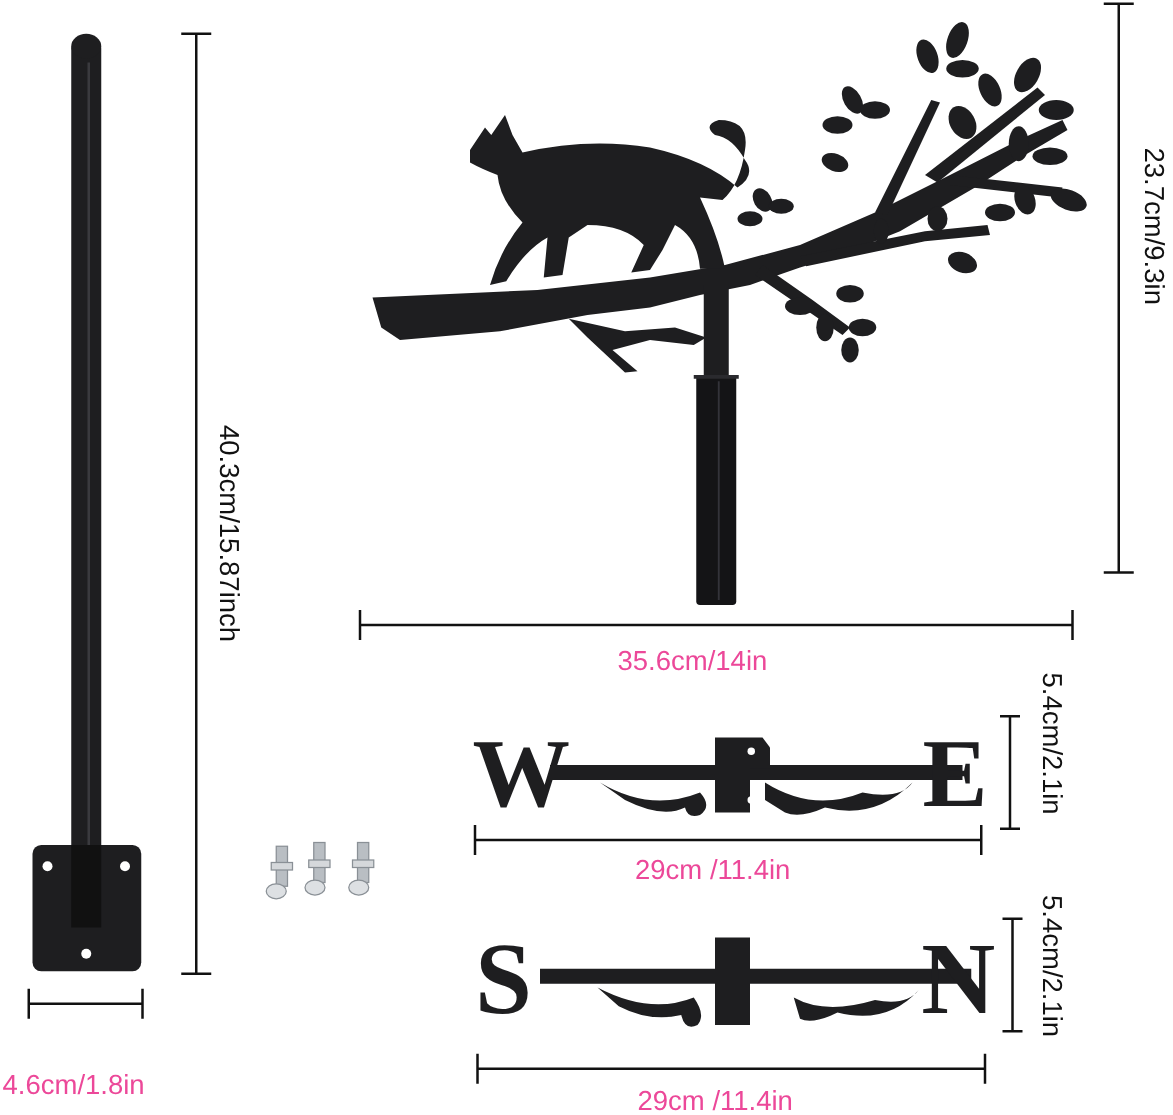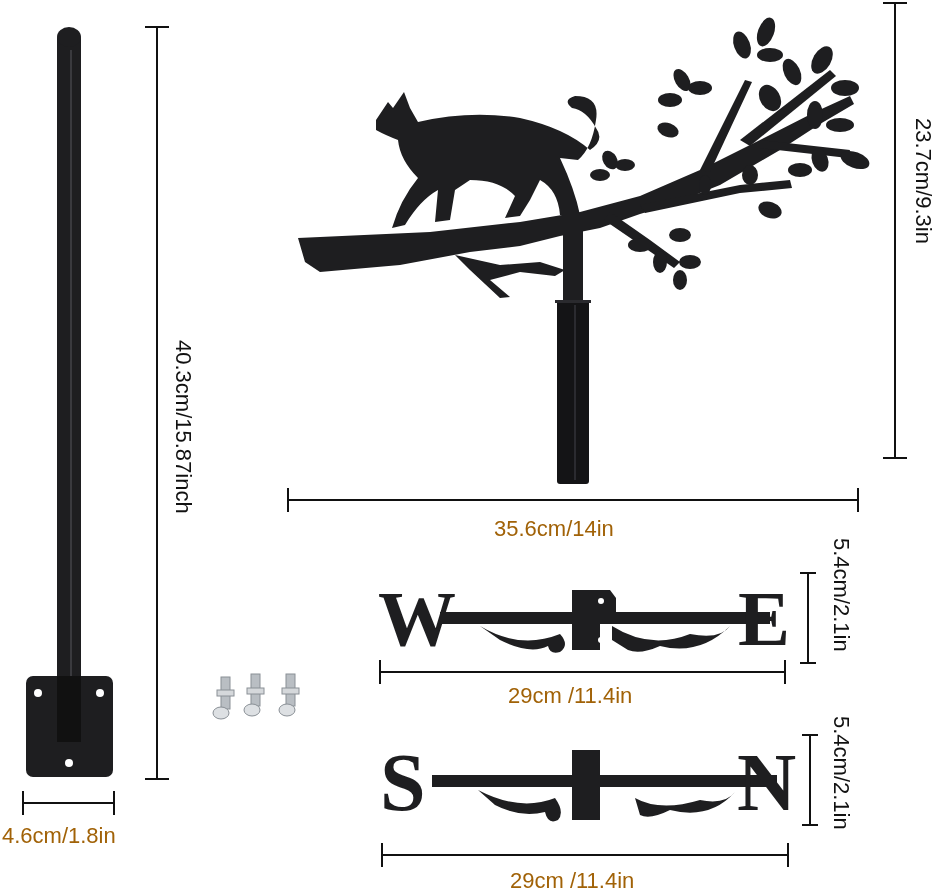--- a/index.html
+++ b/index.html
@@ -1,18 +1,18 @@
 <!DOCTYPE html>
 <html><head>
   <meta charset="utf-8">
   <style>
     html, body { margin: 0; padding: 0; background: #ffffff; }
     body { width: 938px; height: 892px; position: relative; overflow: hidden;
            font-family: "Liberation Sans", "DejaVu Sans", sans-serif; color: #111; }
-    .dim-label { position: absolute; font-size: 22px; color: #a16207; white-space: nowrap; line-height: 1; }
+    .dim-label { position: absolute; font-size: 22px; color: #ec4899; white-space: nowrap; line-height: 1; }
     .vlabel { position: absolute; font-size: 22px; color: #111; white-space: nowrap; line-height: 1;
               transform-origin: 0 0; transform: rotate(90deg); }
     svg { position: absolute; left: 0; top: 0; overflow: visible; }
   </style>
 </head>
 <body>
 
 <svg width="938" height="892" viewBox="0 0 938 892">
 
   <g>
@@ -167,19 +167,19 @@
     <line x1="788" y1="843" x2="788" y2="867"></line>
   </g>
   <g stroke="#111" stroke-width="2">
     <line x1="810" y1="735" x2="810" y2="825"></line>
     <line x1="802" y1="735" x2="818" y2="735"></line>
     <line x1="802" y1="825" x2="818" y2="825"></line>
   </g>
 </svg>
 
 <div class="vlabel" style="left:194px; top:340px;">40.3cm/15.87inch</div>
-<div class="dim-label" style="left:2px; top:825px;">4.6cm/1.8in</div>
+<div class="dim-label" style="left:2px; top:857px;">4.6cm/1.8in</div>
 <div class="vlabel" style="left:934px; top:118px;">23.7cm/9.3in</div>
 <div class="dim-label" style="left:494px; top:518px;">35.6cm/14in</div>
 <div class="vlabel" style="left:852px; top:538px;">5.4cm/2.1in</div>
 <div class="dim-label" style="left:508px; top:685px;">29cm /11.4in</div>
 <div class="vlabel" style="left:852px; top:716px;">5.4cm/2.1in</div>
 <div class="dim-label" style="left:510px; top:870px;">29cm /11.4in</div>
 
 </body></html>

